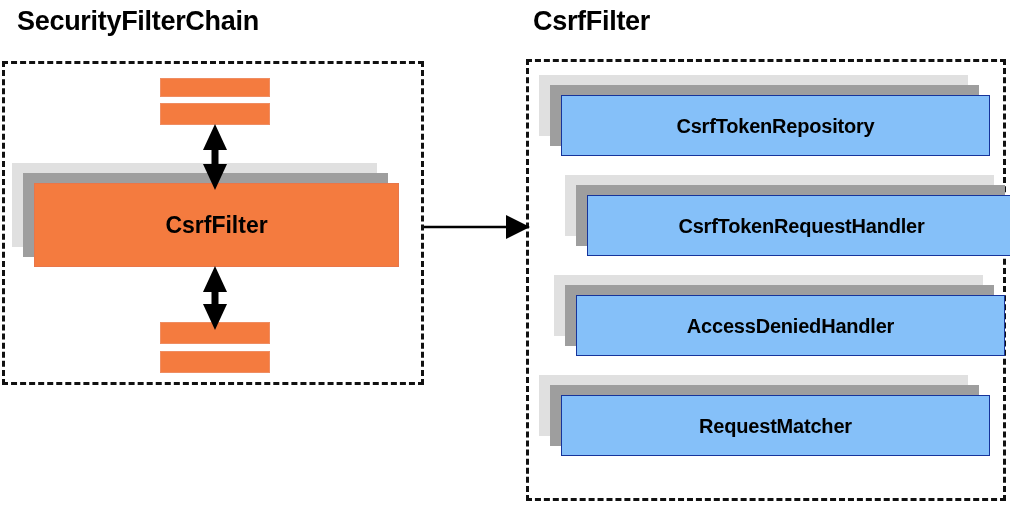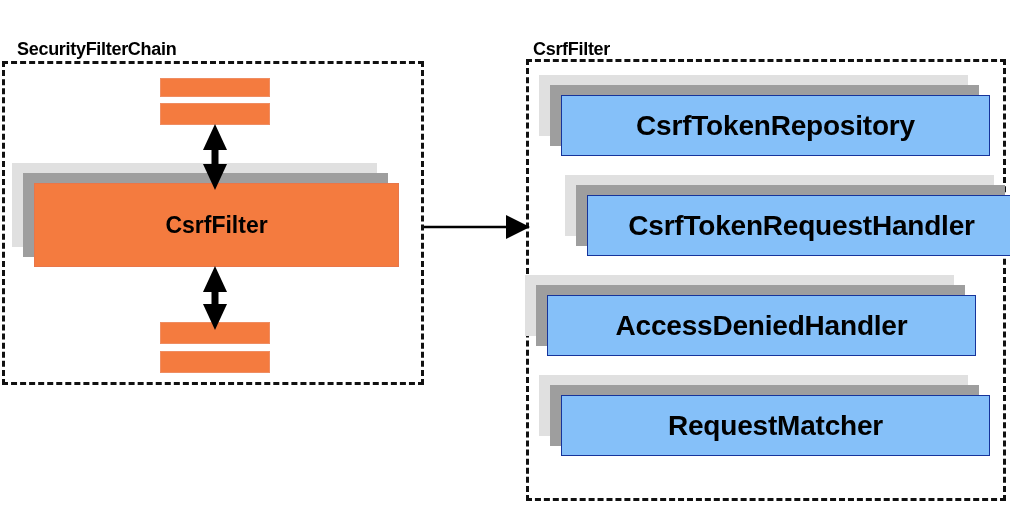--- a/index.html
+++ b/index.html
@@ -15,26 +15,25 @@
     width: 1010px;
     height: 505px;
     background: #ffffff;
     overflow: hidden;
   }
 
   
   .panel-title {
     position: absolute;
     font-weight: bold;
-    font-size: 18px;
+    font-size: 27px;
     color: #000000;
     letter-spacing: -0.3px;
     white-space: nowrap;
     line-height: 1;
-    margin-top: 32px;
   }
   #title-left  { left: 17px;  top: 8px; }
   #title-right { left: 533px; top: 8px; }
 
   
   .dashed-box {
     position: absolute;
     border: 3px dashed #111111;
     box-sizing: border-box;
     background: transparent;
@@ -85,21 +84,21 @@
     background: #f47b3f;
     border: 1px solid #e8764a;
   }
   .face-orange .face-label { font-size: 23px; }
 
   
   .face-blue {
     background: #85c0f9;
     border: 1px solid #16349b;
   }
-  .face-blue .face-label { font-size: 28px; letter-spacing: -0.2px; }
+  .face-blue .face-label { font-size: 20px; letter-spacing: -0.2px; }
 
   
   .bar-orange {
     position: absolute;
     background: #f47b3f;
     border: 1px solid #ef8d62;
     box-sizing: border-box;
   }
 
   
@@ -148,21 +147,21 @@
   </div>
 
   <div class="stack" style="left:565px; top:175px; width:429px; height:61px;">
     <div class="shadow-light"></div>
     <div class="shadow-dark"></div>
     <div class="face face-blue">
       <span class="face-label">CsrfTokenRequestHandler</span>
     </div>
   </div>
 
-  <div class="stack" style="left:525px; top:275px; width:429px; height:61px;">
+  <div class="stack" style="left:554px; top:275px; width:429px; height:61px;">
     <div class="shadow-light"></div>
     <div class="shadow-dark"></div>
     <div class="face face-blue">
       <span class="face-label">AccessDeniedHandler</span>
     </div>
   </div>
 
   <div class="stack" style="left:539px; top:375px; width:429px; height:61px;">
     <div class="shadow-light"></div>
     <div class="shadow-dark"></div>

